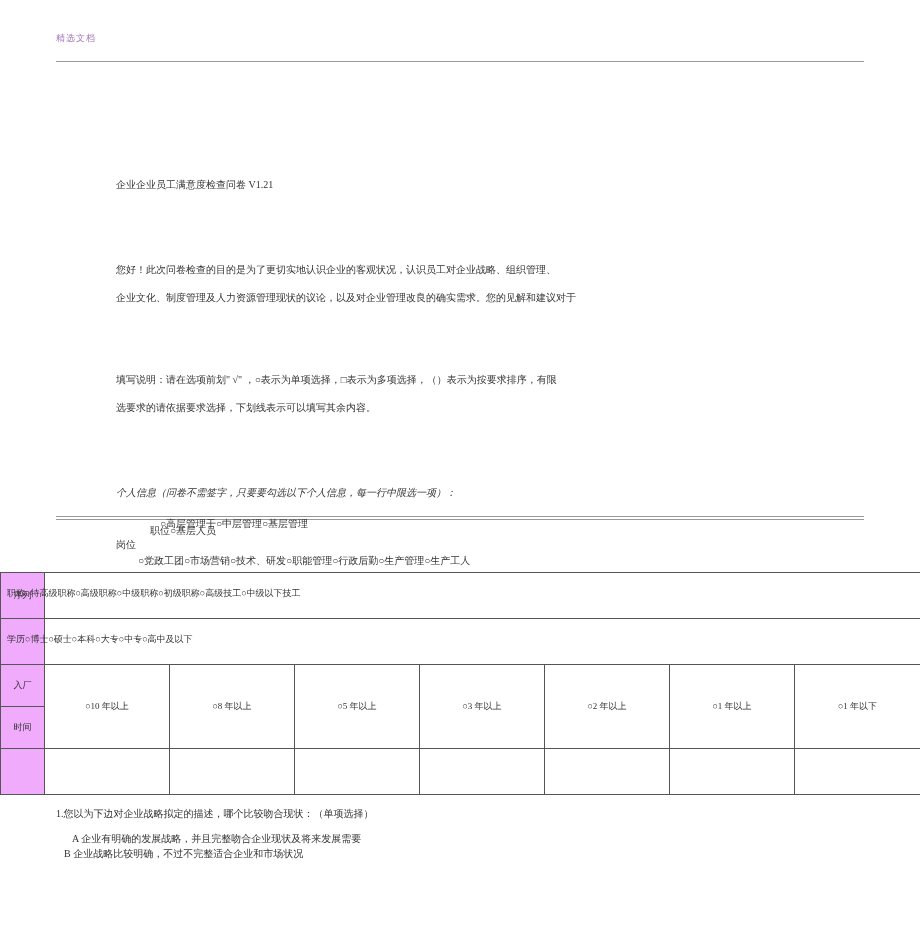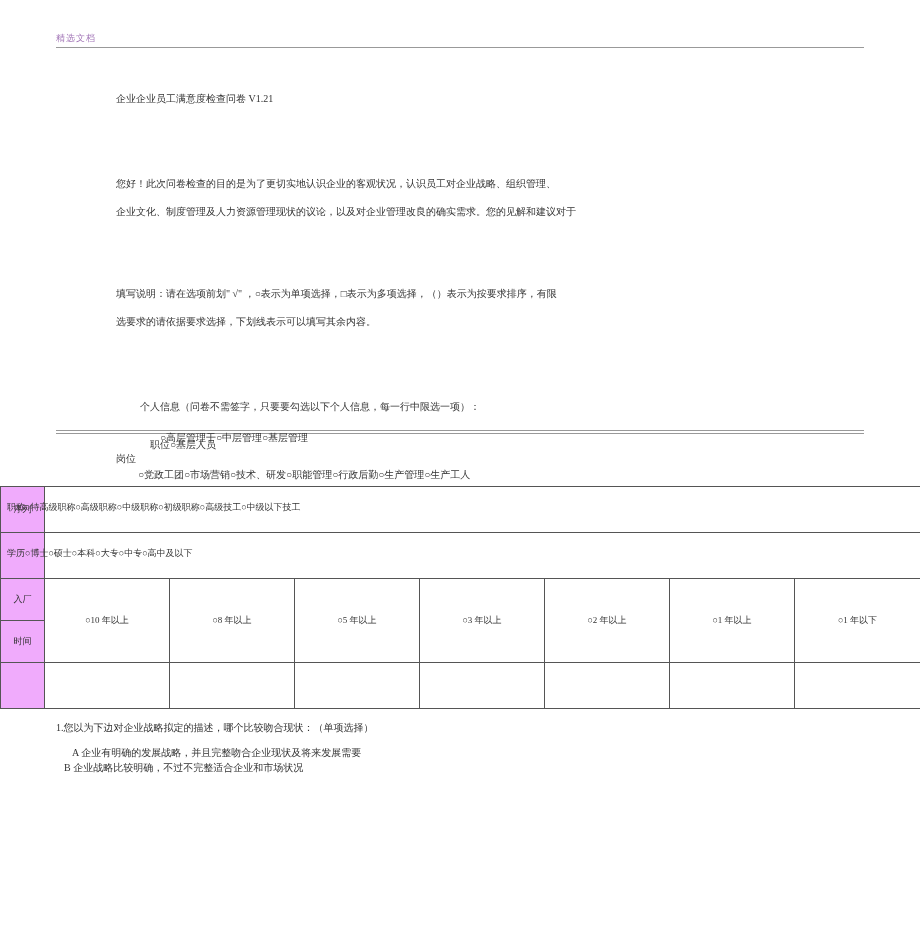--- a/index.html
+++ b/index.html
@@ -1,23 +1,23 @@
 <!DOCTYPE html>
 <html><head>
   <meta charset="utf-8">
   <style>
     * { margin: 0; padding: 0; box-sizing: border-box; }
     body { font-family: "SimSun", "宋体", serif; font-size: 10px; color: #333; background: #fff; width: 920px; }
-    .header-line { border-bottom: 1px solid #999; margin: 32px 56px 0 56px; padding-bottom: 2px; }
+    .header-line { border-bottom: 1px solid #999; margin: 32px 56px 0 56px; padding-bottom: 16px; }
     .header-text { color: #a478b8; font-size: 9px; letter-spacing: 1px; }
     .content { padding: 0 56px; }
-    .title-block { margin-top: 44px; margin-left: 60px; }
+    .title-block { margin-top: 116px; margin-left: 60px; }
     .intro-block { margin-top: 64px; margin-left: 60px; line-height: 2.8; }
     .instruction-block { margin-top: 54px; margin-left: 60px; line-height: 2.8; }
-    .personal-info-block { margin-top: 64px; margin-left: 84px; }
+    .personal-info-block { margin-top: 64px; margin-left: 60px; font-style: italic; }
     .line-sep { border-top: 1px solid #999; margin-top: 16px; width: 100%; }
     .line-under { border-top: 1px solid #999; margin-top: 2px; width: 100%; position: relative; top: -14px; z-index: -1; }
     .position-row { margin-left: 60px; margin-top: 0; }
     .sub-indent1 { margin-left: 34px; }
     .sub-indent2 { margin-left: 28px; }
     .sub-indent3 { margin-left: 0; }
     .options-row { margin-left: 82px; margin-top: 2px; }
     .table-wrap { margin-top: 4px; }
     table.grid { border-collapse: collapse; width: 100%; table-layout: fixed; }
     table.grid td { border: 1px solid #555; height: 46px; font-size: 9px; text-align: center; vertical-align: middle; }

